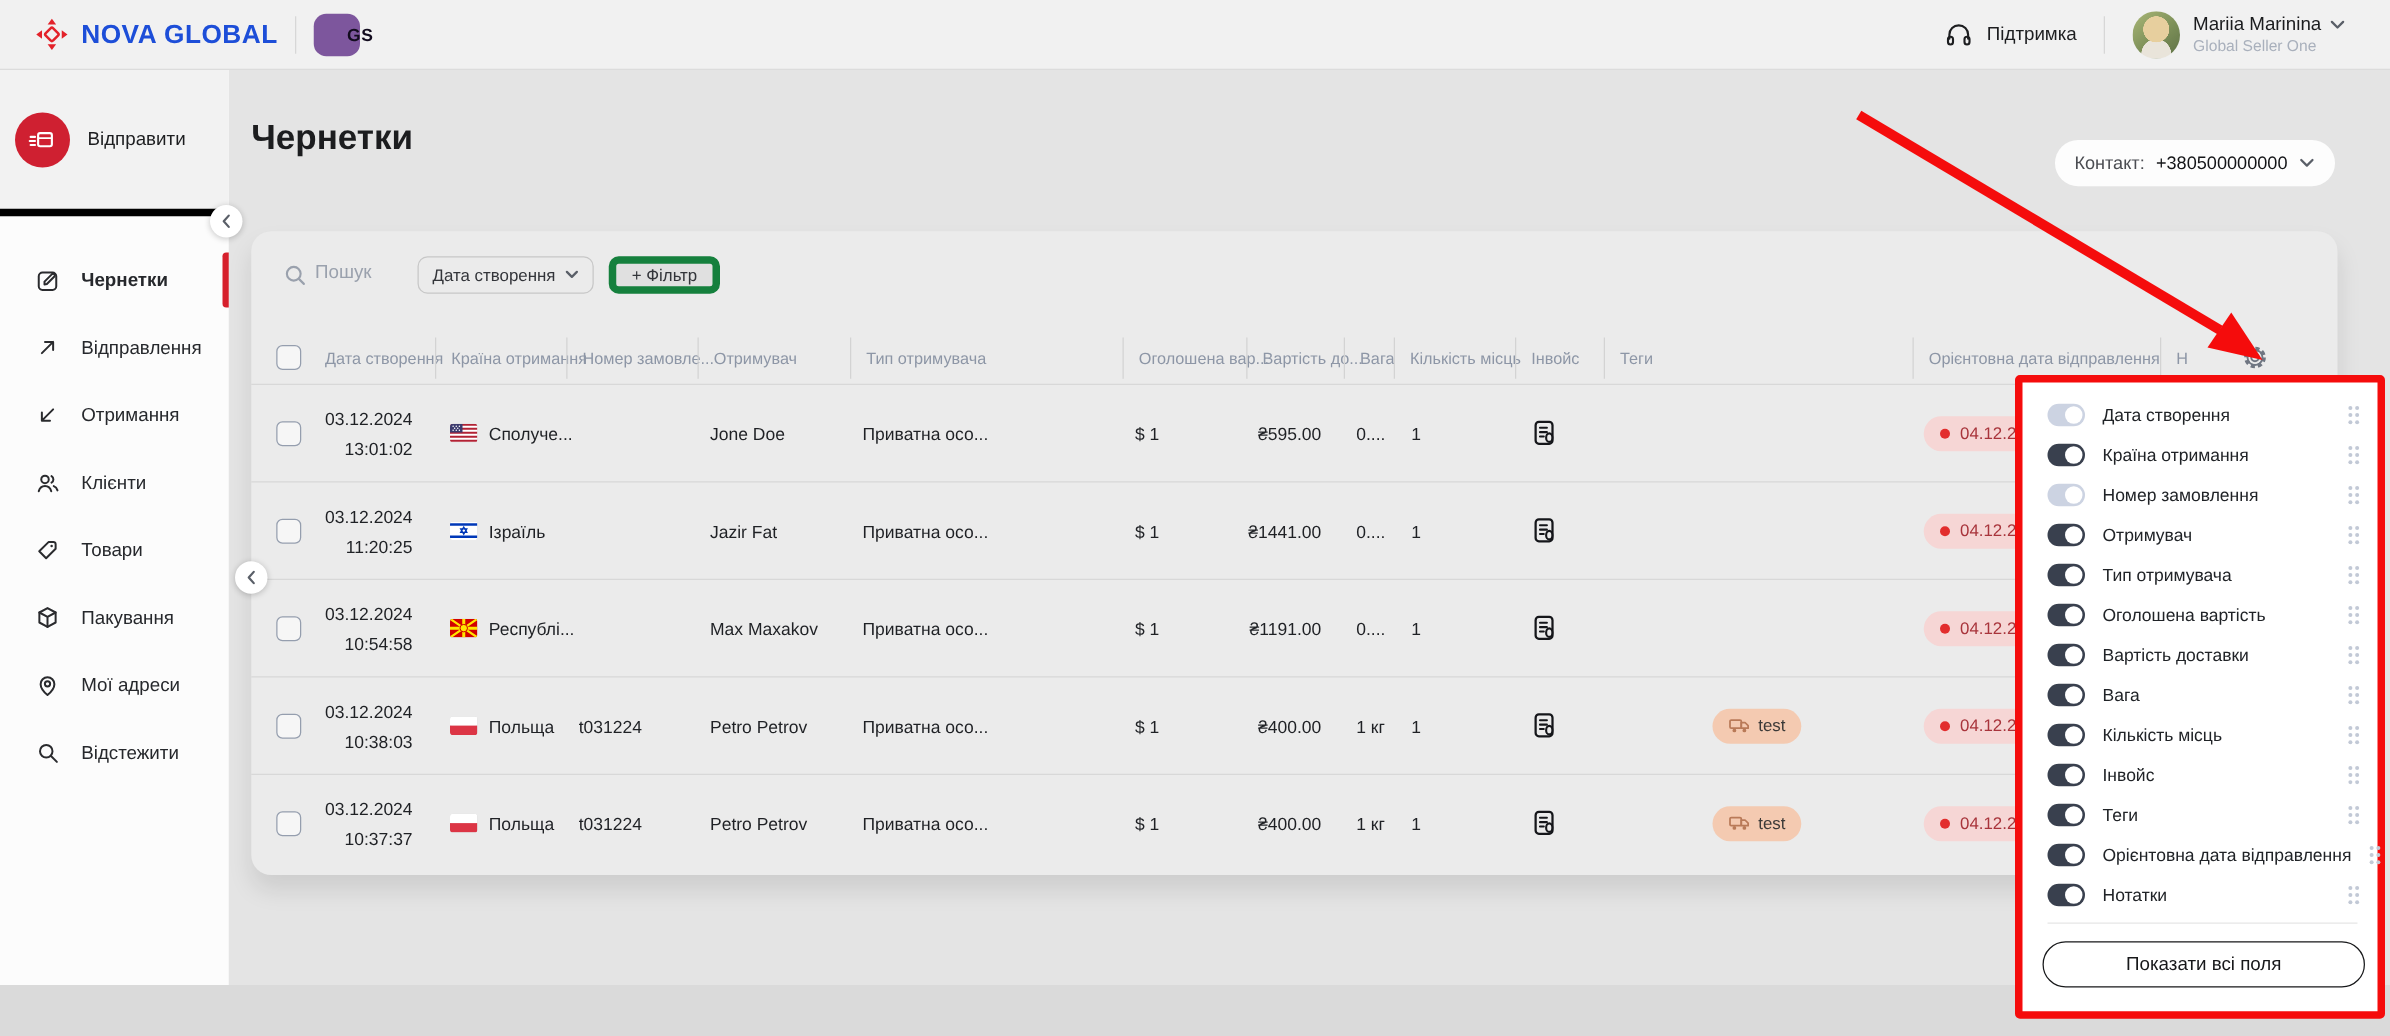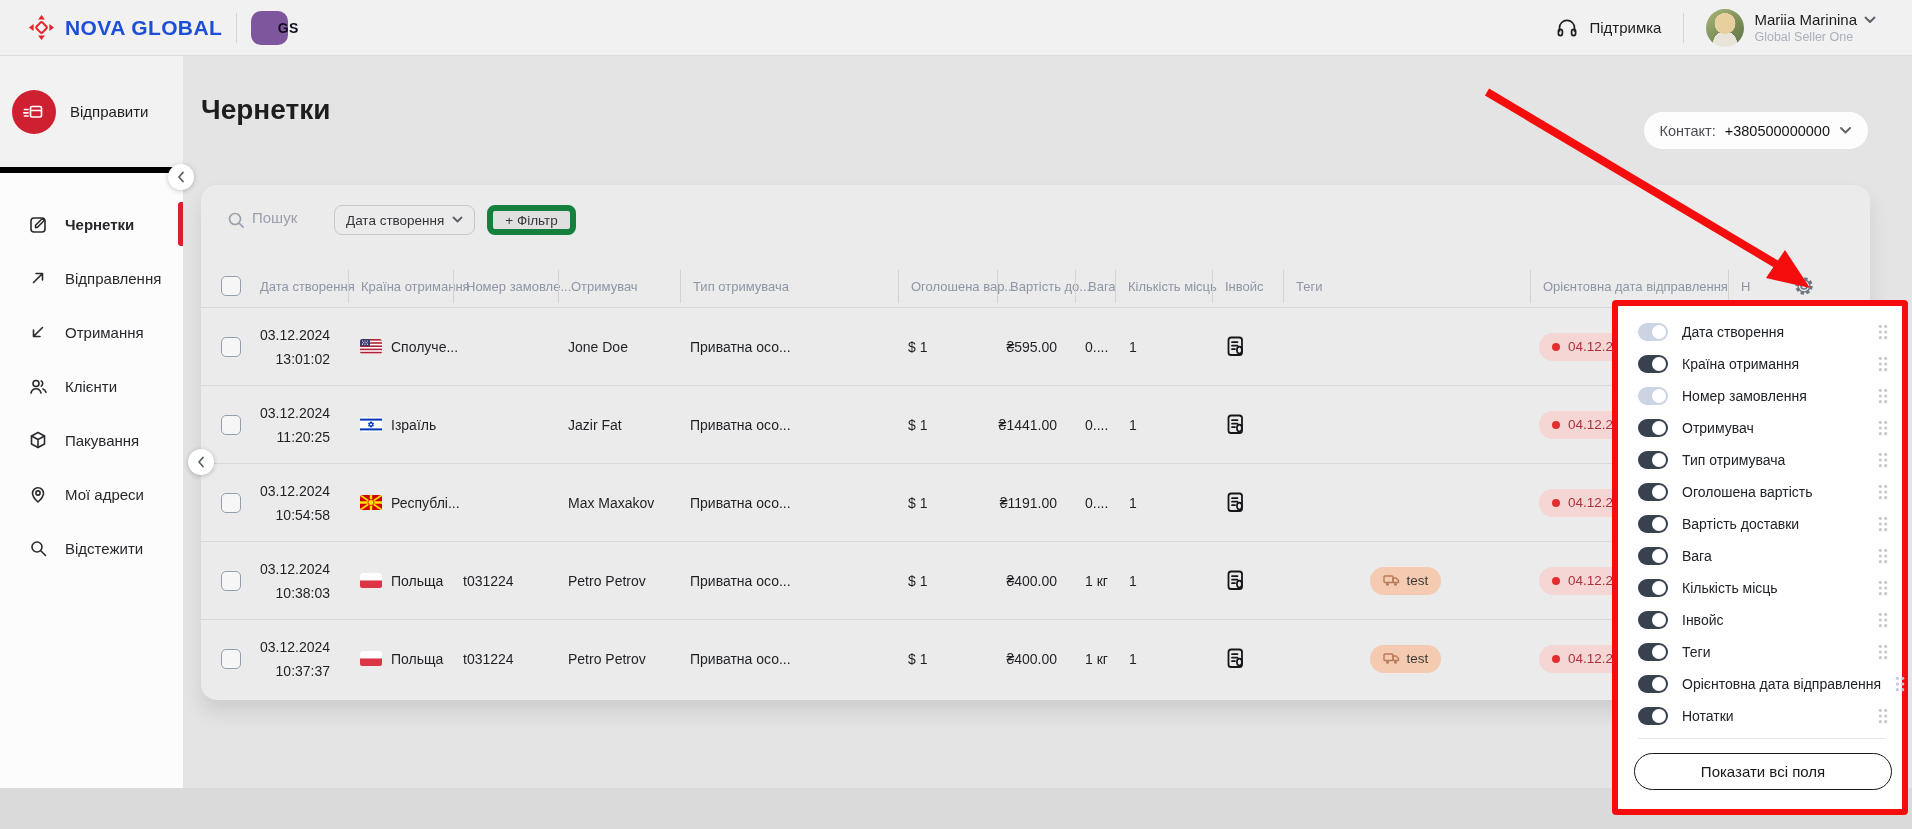--- a/index.html
+++ b/index.html
@@ -193,20 +193,27 @@
       </svg>
       <span class="lbl">Отримання</span>
     </div>
     <div class="nav-item">
       <svg class="ic" width="22" height="22" viewBox="0 0 22 22">
         <circle cx="9" cy="8.5" r="3" class="nav-ic"></circle>
         <path d="M4 18c.7-2.8 2.6-4.3 5-4.3s4.3 1.5 5 4.3" class="nav-ic"></path>
         <path d="M14.2 5.9a3 3 0 0 1 0 5.2M16 13.9c1.5.6 2.5 1.8 3 3.4" class="nav-ic"></path>
       </svg>
       <span class="lbl">Клієнти</span>
+    </div>
+    <div class="nav-item">
+      <svg class="ic" width="22" height="22" viewBox="0 0 22 22">
+        <path d="M12 4.5h3.7a1.8 1.8 0 0 1 1.8 1.8V10l-7.6 7.6L4.4 12z" class="nav-ic"></path>
+        <circle cx="14.3" cy="7.7" r="1" fill="#2a2b2e" stroke="none"></circle>
+      </svg>
+      <span class="lbl">Товари</span>
     </div>
     <div class="nav-item">
       <svg class="ic" width="22" height="22" viewBox="0 0 22 22">
         <path d="M11 3.5l6.5 3.5v8L11 18.5 4.5 15V7z" class="nav-ic"></path>
         <path d="M4.5 7L11 10.5 17.5 7M11 10.5v8" class="nav-ic"></path>
       </svg>
       <span class="lbl">Пакування</span>
     </div>
     <div class="nav-item">
       <svg class="ic" width="22" height="22" viewBox="0 0 22 22">

